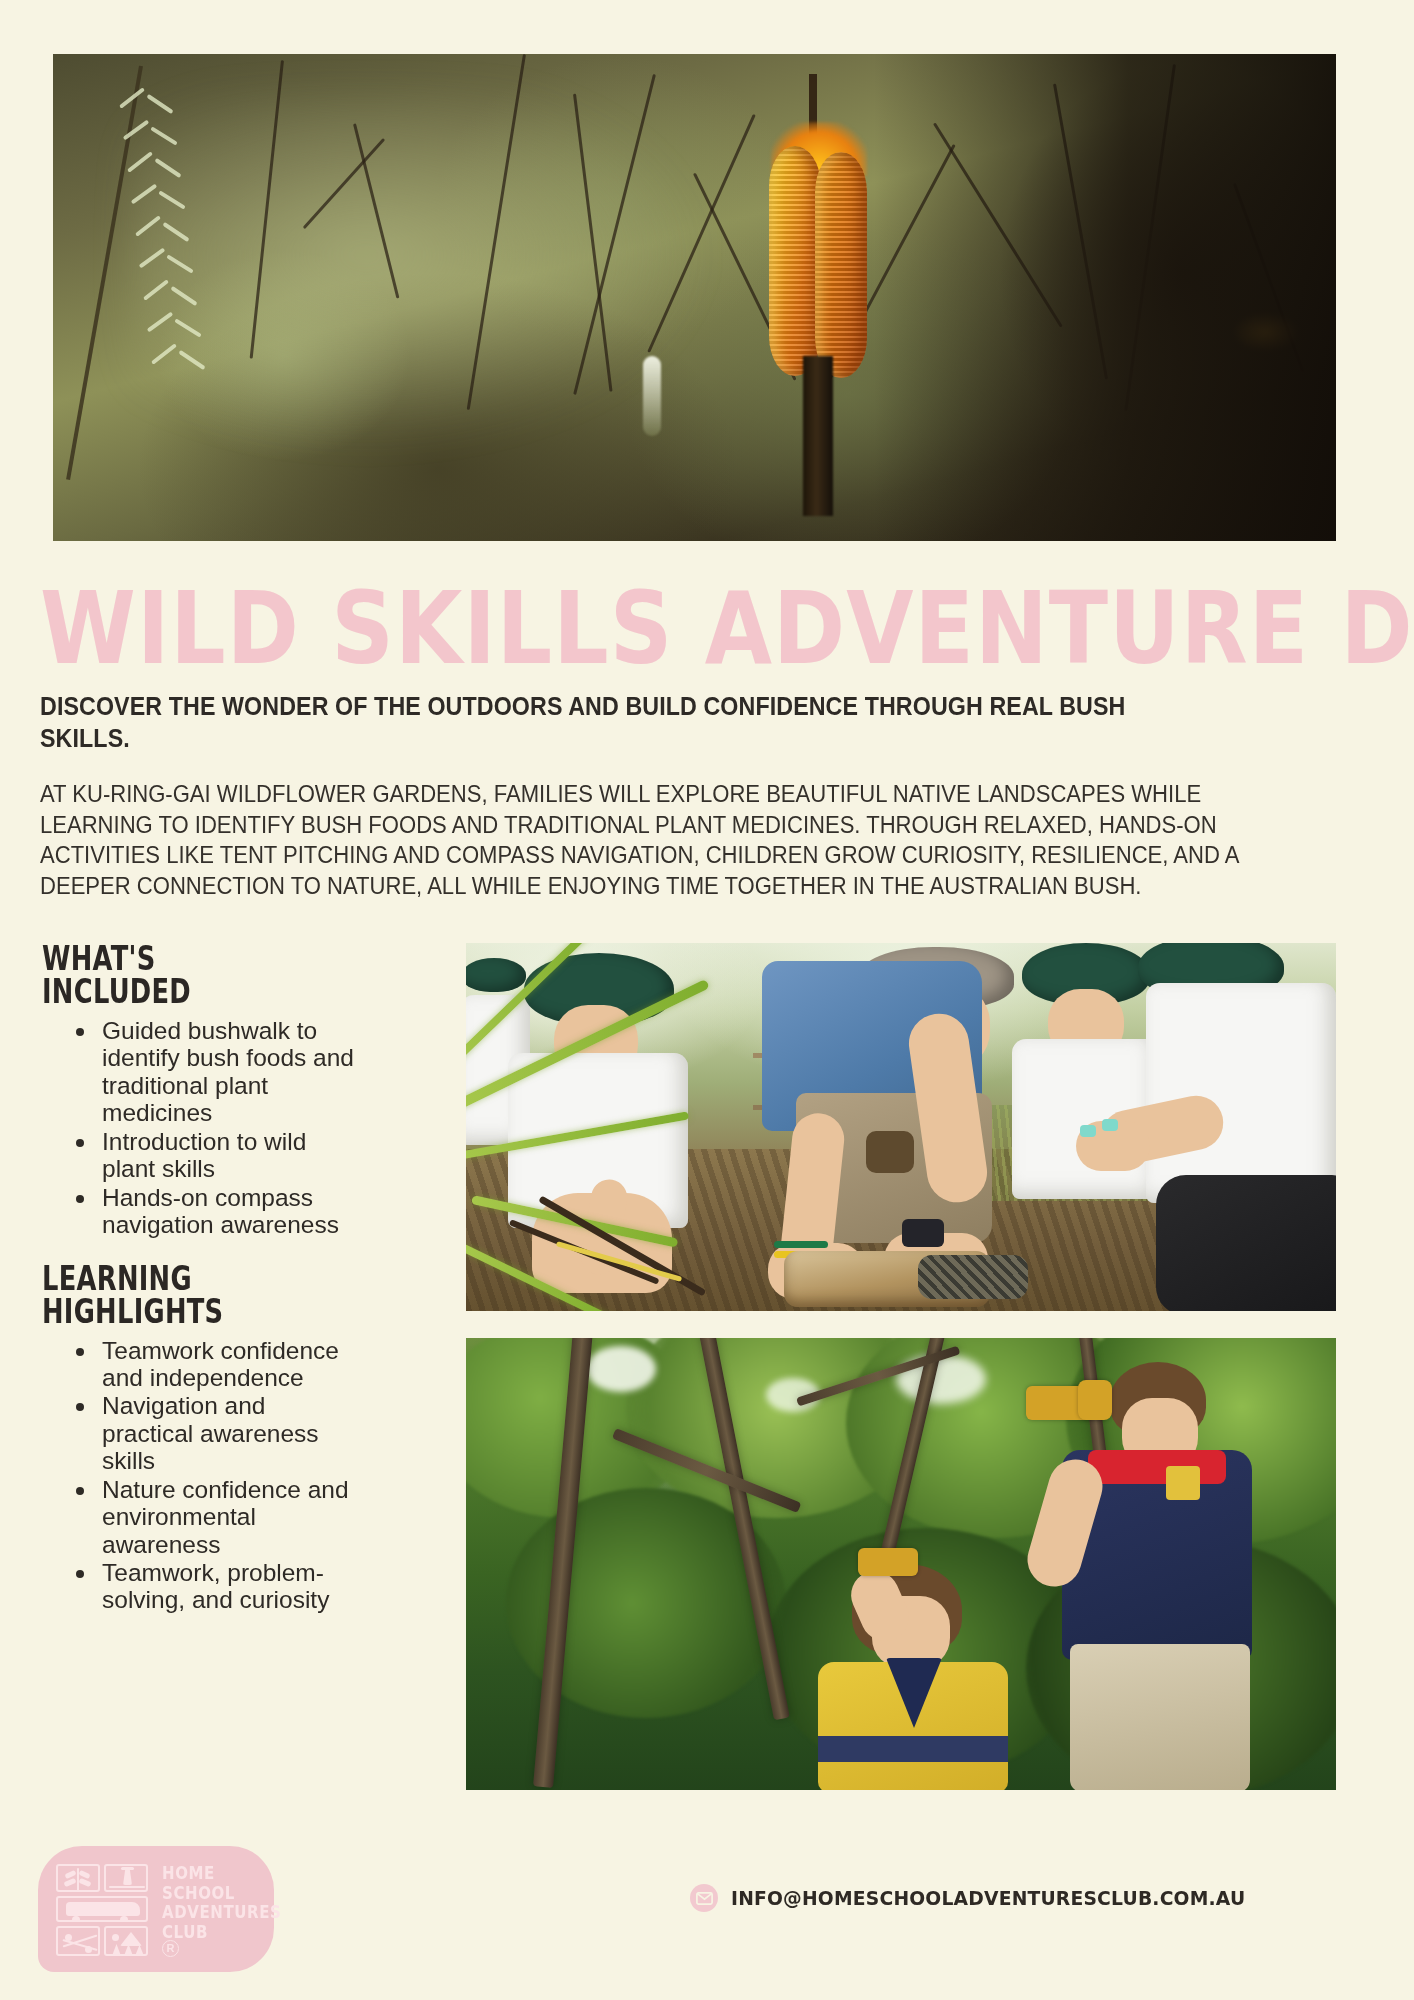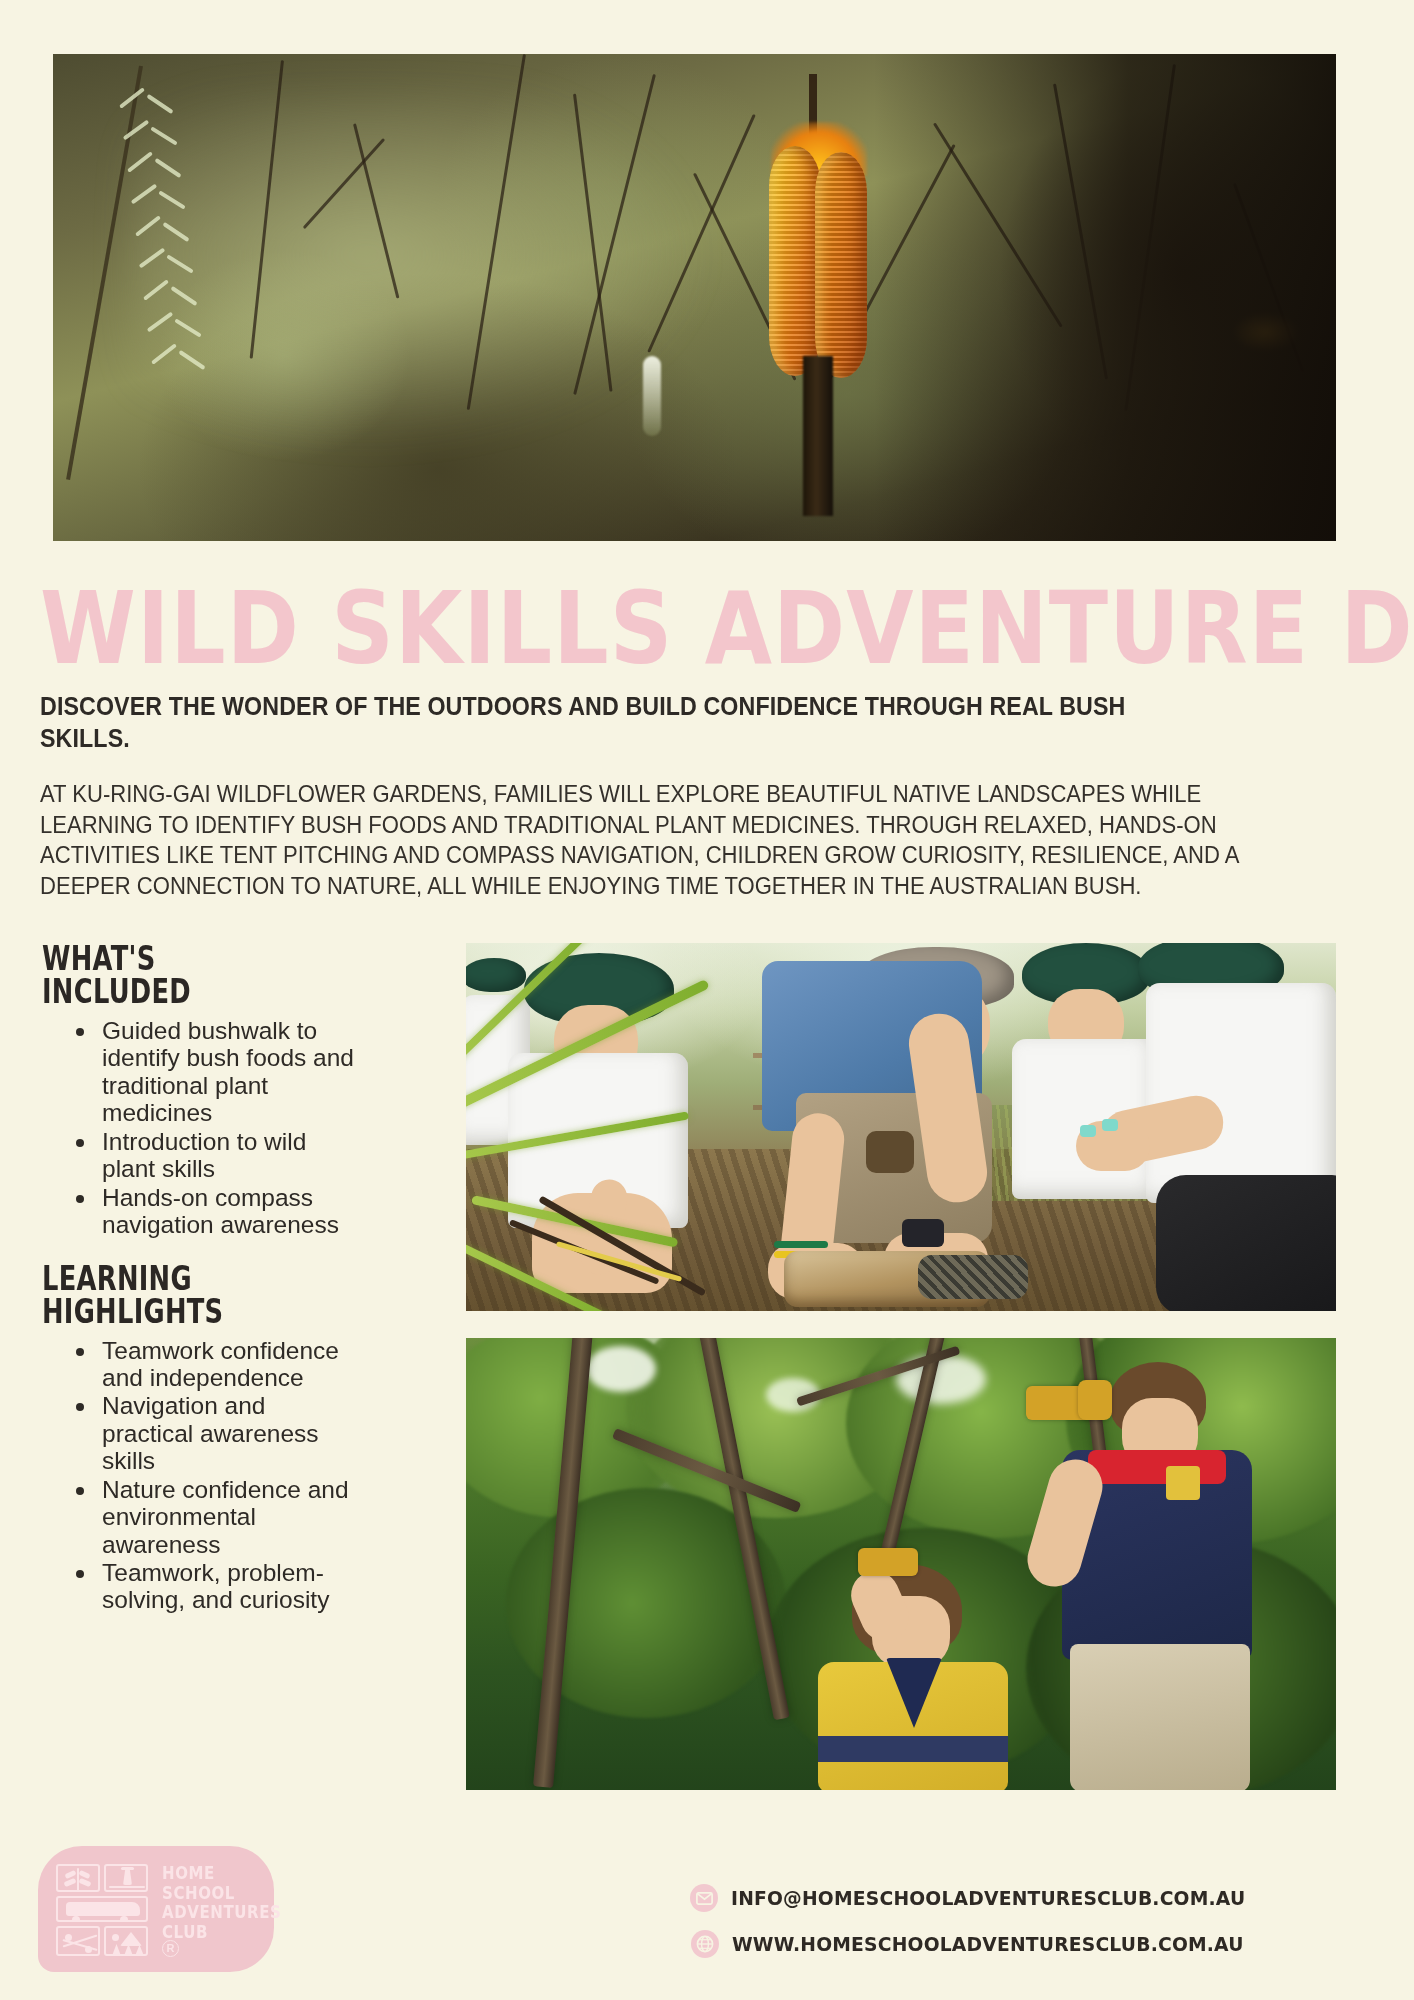--- a/index.html
+++ b/index.html
@@ -370,21 +370,21 @@
     line-height: 14px;
     font-family: "Liberation Sans", sans-serif;
   }
 
   
   .contact {
     position: absolute;
     left: 690px; top: 1884px;
     display: flex; flex-direction: column; gap: 18px;
   }
-  .contact-row { display: flex; align-items: center; gap: 13px; justify-content: center; }
+  .contact-row { display: flex; align-items: center; gap: 13px; }
   .contact-icon {
     width: 28px; height: 28px; border-radius: 50%;
     background: #F2C9CF;
     display: flex; align-items: center; justify-content: center;
     flex: none;
   }
   .contact-text {
     font-family: "DejaVu Sans", sans-serif;
     font-weight: 700;
     font-size: 19.5px;
@@ -625,27 +625,15 @@
   <div class="contact">
     <div class="contact-row">
       <span class="contact-icon">
         <svg width="17" height="13" viewBox="0 0 17 13" aria-hidden="true">
           <rect x="0.9" y="0.9" width="15.2" height="11.2" rx="1.6" fill="none" stroke="#F7F4E3" stroke-width="1.7"></rect>
           <path d="M1.4 1.6 L8.5 7.2 L15.6 1.6" fill="none" stroke="#F7F4E3" stroke-width="1.7"></path>
         </svg>
       </span>
       <span class="contact-text">INFO@HOMESCHOOLADVENTURESCLUB.COM.AU</span>
     </div>
-    <div class="contact-row">
-      <span class="contact-icon">
-        <svg width="18" height="18" viewBox="0 0 18 18" aria-hidden="true">
-          <circle cx="9" cy="9" r="7.6" fill="none" stroke="#F7F4E3" stroke-width="1.6"></circle>
-          <ellipse cx="9" cy="9" rx="3.4" ry="7.6" fill="none" stroke="#F7F4E3" stroke-width="1.4"></ellipse>
-          <line x1="1.4" y1="9" x2="16.6" y2="9" stroke="#F7F4E3" stroke-width="1.4"></line>
-          <line x1="2.6" y1="4.7" x2="15.4" y2="4.7" stroke="#F7F4E3" stroke-width="1.2"></line>
-          <line x1="2.6" y1="13.3" x2="15.4" y2="13.3" stroke="#F7F4E3" stroke-width="1.2"></line>
-        </svg>
-      </span>
-      <span class="contact-text">WWW.HOMESCHOOLADVENTURESCLUB.COM.AU</span>
-    </div>
   </div>
 
 </div>
 
 </body></html>

